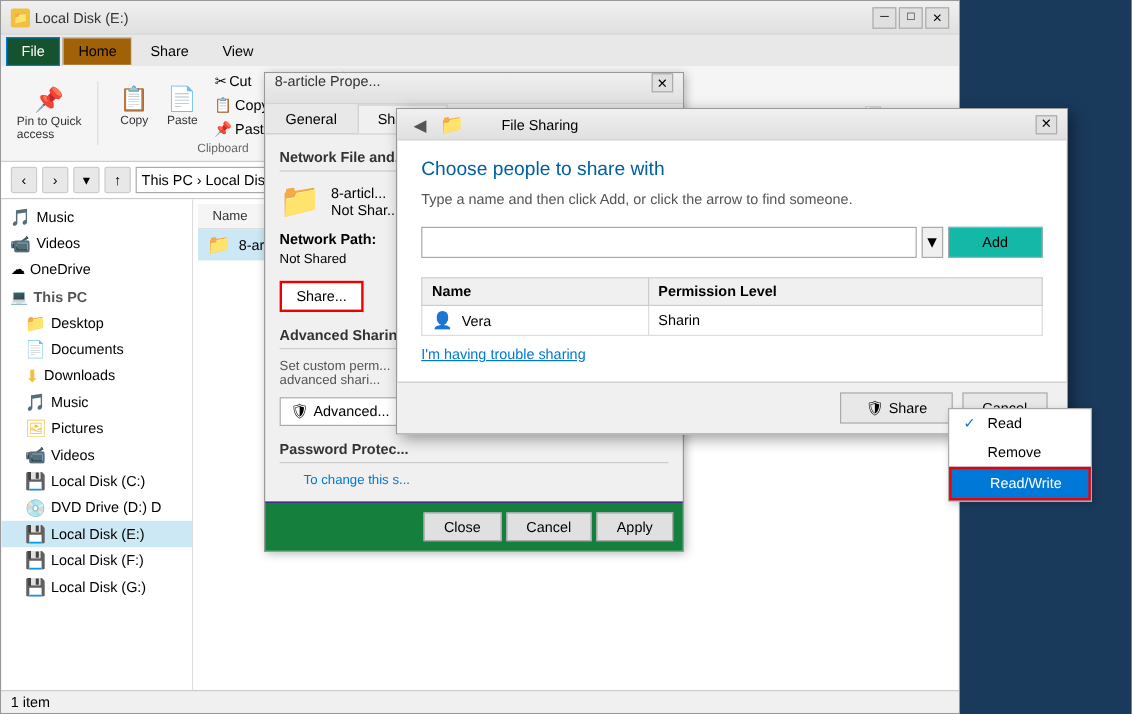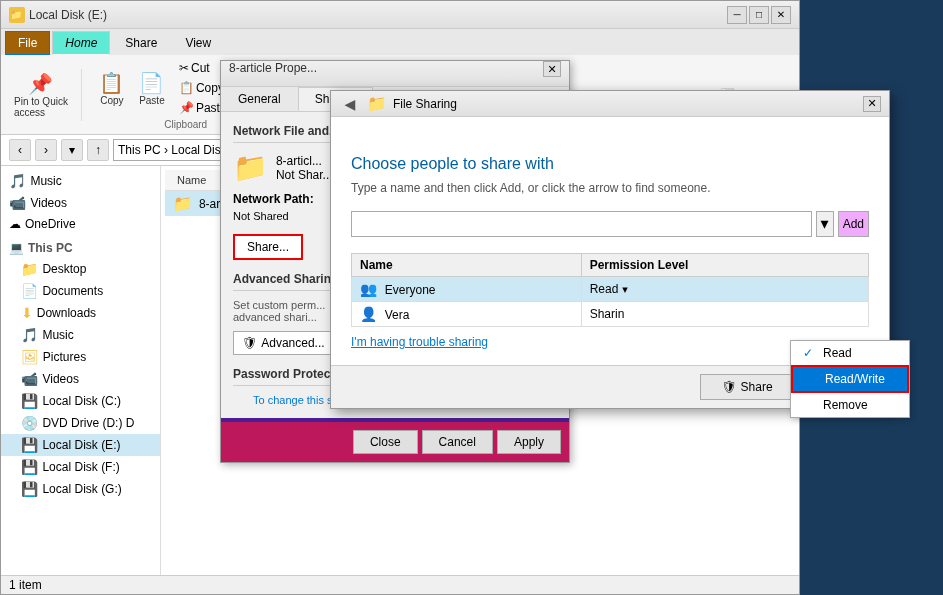--- a/index.html
+++ b/index.html
@@ -44,27 +44,26 @@
       background: #e8e8e8;
     }
     .ribbon-tab {
       padding: 4px 12px;
       font-size: 12px;
       cursor: pointer;
       border: 1px solid transparent;
       margin-right: 2px;
     }
     .ribbon-tab.active {
-      background: #5eead4;
+      background: #a16207;
       border-color: #ccc;
       border-bottom-color: #f5f5f5;
-      font-style: italic;
     }
     .ribbon-tab.file {
-      background: #a16207;
+      background: #14532d;
       color: white;
       border-color: #0078d7;
     }
     .ribbon-content {
       display: flex;
       align-items: center;
       padding: 4px 8px;
       gap: 8px;
       min-height: 60px;
     }
@@ -245,22 +244,22 @@
       display: flex;
       align-items: center;
       gap: 4px;
       margin-top: 8px;
     }
     .dialog-footer {
       display: flex;
       justify-content: flex-end;
       gap: 4px;
       padding: 8px;
-      border-top: 4px solid #4c1d95;
-      background: #be185d;
+      border-top: 1px solid #4c1d95;
+      background: #15803d;
     }
     .dialog-btn {
       padding: 4px 16px;
       background: #e0e0e0;
       border: 1px solid #aaa;
       cursor: pointer;
       font-size: 12px;
     }
 
     
@@ -278,35 +277,35 @@
       background: linear-gradient(to bottom, #f0f0f0, #e0e0e0);
       height: 26px;
       display: flex;
       align-items: center;
       padding: 0 8px;
       justify-content: space-between;
       border-bottom: 1px solid #ccc;
     }
     .sharing-title-left { display: flex; align-items: center; gap: 6px; }
     .sharing-title-icon { color: #f0c040; font-size: 16px; }
-    .sharing-title-text { font-size: 12px; }
+    .sharing-title-text { font-size: 12px; margin-left: 25px; }
     .sharing-content { padding: 16px 20px; }
-    .sharing-heading { font-size: 16px; color: #0060a0; margin-bottom: 8px; margin-top: 22px; }
+    .sharing-heading { font-size: 16px; color: #0060a0; margin-bottom: 8px; }
     .sharing-subtitle { font-size: 12px; color: #555; margin-bottom: 16px; }
     .sharing-input-row { display: flex; gap: 4px; margin-bottom: 16px; }
     .sharing-input {
       flex: 1;
       height: 26px;
       border: 1px solid #aaa;
       padding: 0 4px;
       font-size: 12px;
     }
     .sharing-add-btn {
-      padding: 4px 4px;
-      background: #f0abfc;
+      padding: 4px 28px;
+      background: #14b8a6;
       border: 1px solid #aaa;
       cursor: pointer;
       font-size: 12px;
     }
     .sharing-table { width: 100%; border-collapse: collapse; margin-bottom: 8px; }
     .sharing-table th {
       background: #f0f0f0;
       border: 1px solid #ccc;
       padding: 4px 8px;
       text-align: left;
@@ -600,32 +599,20 @@
       <button class="sharing-add-btn">Add</button>
     </div>
     <table class="sharing-table">
       <thead>
         <tr>
           <th>Name</th>
           <th>Permission Level</th>
         </tr>
       </thead>
       <tbody>
-        <tr class="selected">
-          <td>
-            <span class="user-icon">👥</span>
-            <span>Everyone</span>
-          </td>
-          <td>
-            <div class="perm-cell">
-              <span>Read</span>
-              <span class="perm-dropdown">▾</span>
-            </div>
-          </td>
-        </tr>
         <tr>
           <td>
             <span class="user-icon">👤</span>
             <span>Vera</span>
           </td>
           <td>
             <span>Sharin</span>
           </td>
         </tr>
       </tbody>
@@ -639,21 +626,21 @@
     </button>
     <button class="sharing-cancel-btn">Cancel</button>
   </div>
 </div>
 
 <div class="context-menu">
   <div class="context-item">
     <span class="check-icon">✓</span>
     <span>Read</span>
   </div>
+  <div class="context-item">
+    <span class="check-icon"></span>
+    <span>Remove</span>
+  </div>
   <div class="context-item selected">
     <span class="check-icon"></span>
     <span>Read/Write</span>
   </div>
-  <div class="context-item">
-    <span class="check-icon"></span>
-    <span>Remove</span>
-  </div>
 </div>
 
 </body></html>

